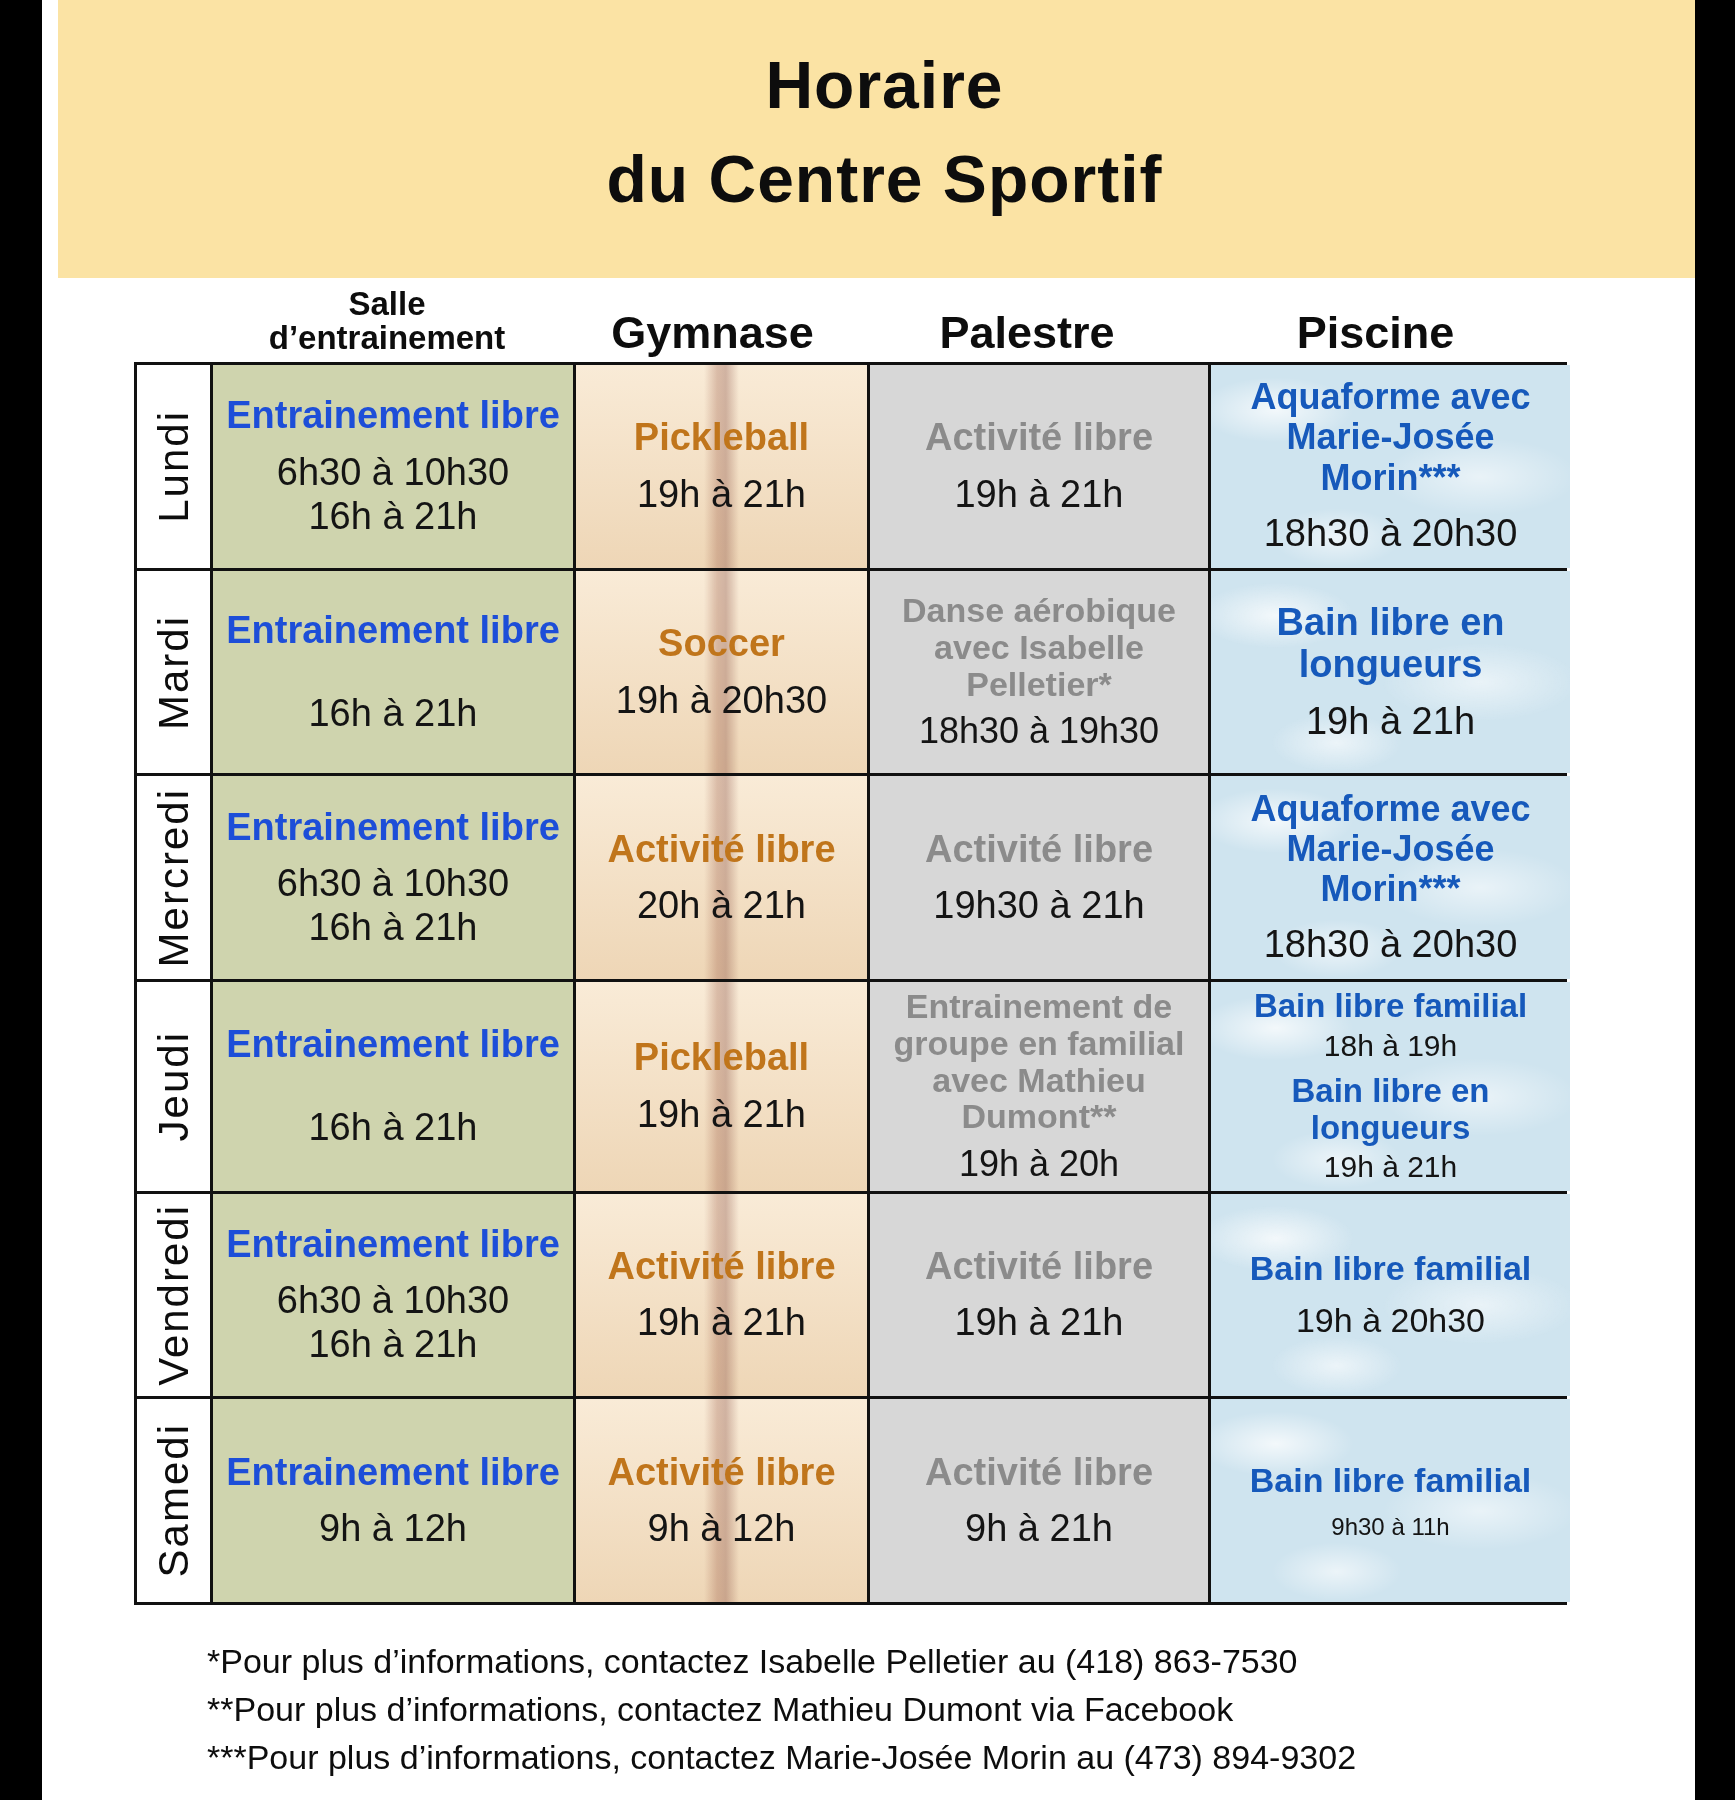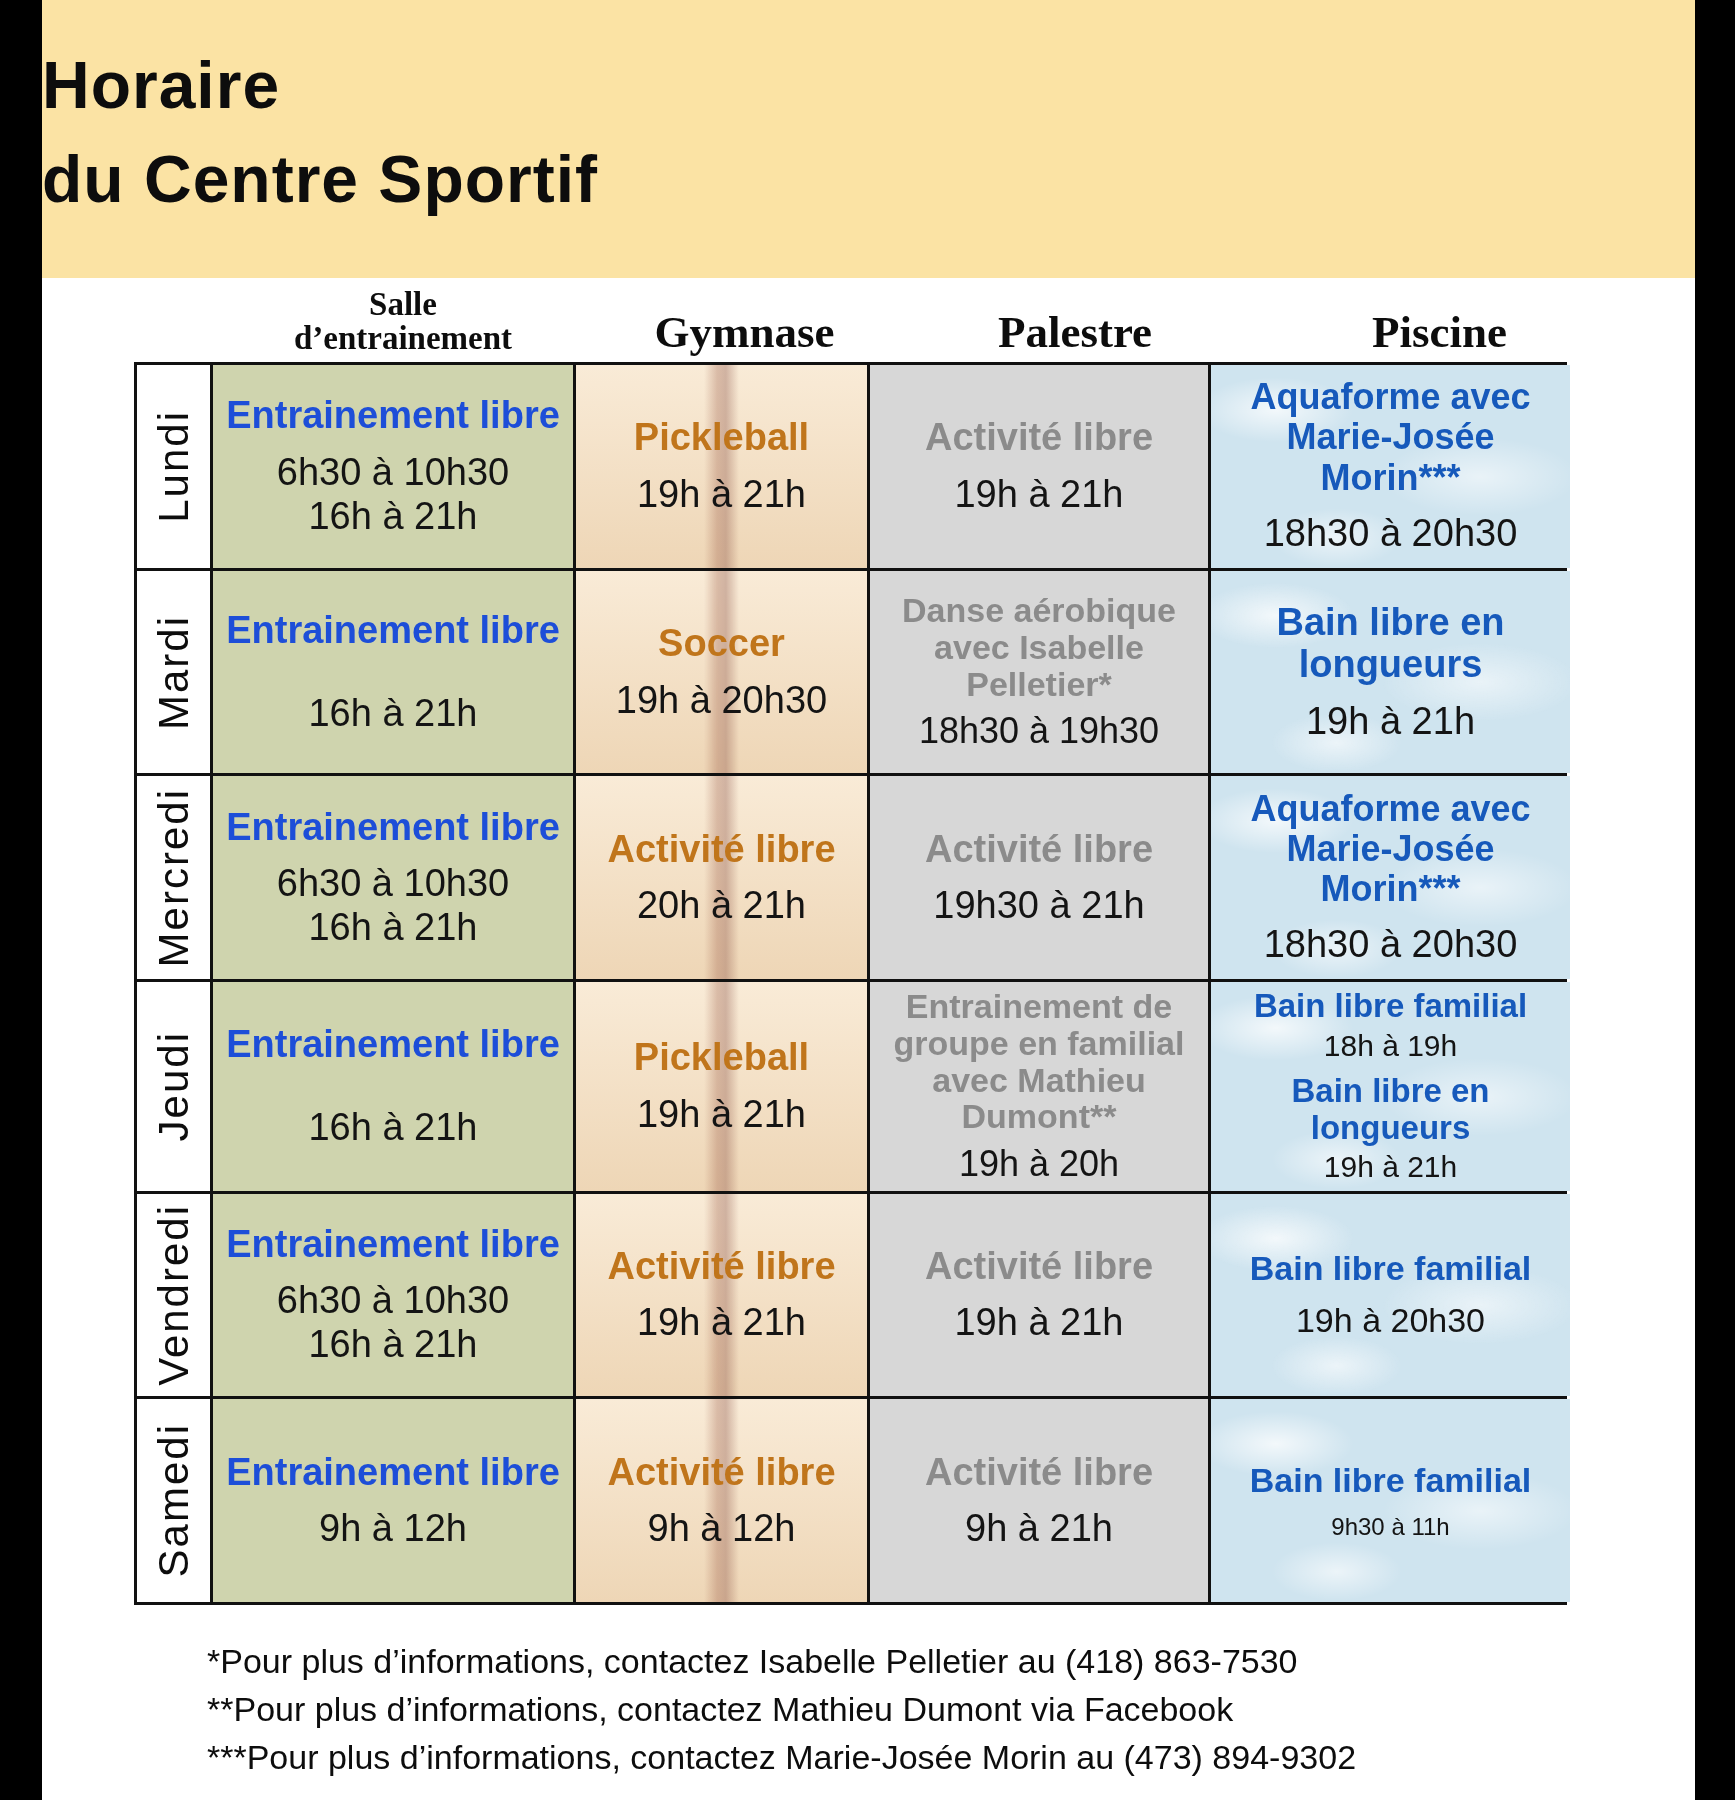--- a/index.html
+++ b/index.html
@@ -8,31 +8,31 @@
     font-family:"Liberation Sans", sans-serif;color:#111;
     -webkit-font-smoothing:antialiased;
   }
   .page{
     position:absolute;left:42px;top:0;width:1653px;height:1800px;
     background:#ffffff;overflow:hidden;
   }
   
   .banner{
     width:100%;height:278px;background:#FBE3A4;
-    box-sizing:border-box;padding-top:38px;
+    text-align:center;box-sizing:border-box;padding-top:38px;margin-left:16px;
   }
   .banner .line{
     font-size:66px;font-weight:700;line-height:94px;color:#0d0d0d;
     letter-spacing:1px;
   }
   
   .colheads{
     margin-left:92px;width:1439px;height:84px;
     display:grid;grid-template-columns:73px 360px 291px 338px 359px;
-    column-gap:16px;align-items:end;font-family:Liberation Serif, serif;
+    column-gap:0;align-items:end;
   }
   .colheads .ch{
     text-align:center;font-weight:700;font-size:45px;color:#0d0d0d;
     padding-bottom:6px;white-space:pre-line;line-height:1.05;
   }
   .colheads .ch.small{font-size:33px;}
   
   .sched{
     margin-left:92px;width:1433px;height:1243px;box-sizing:border-box;
     background:#111;border:3px solid #111;

